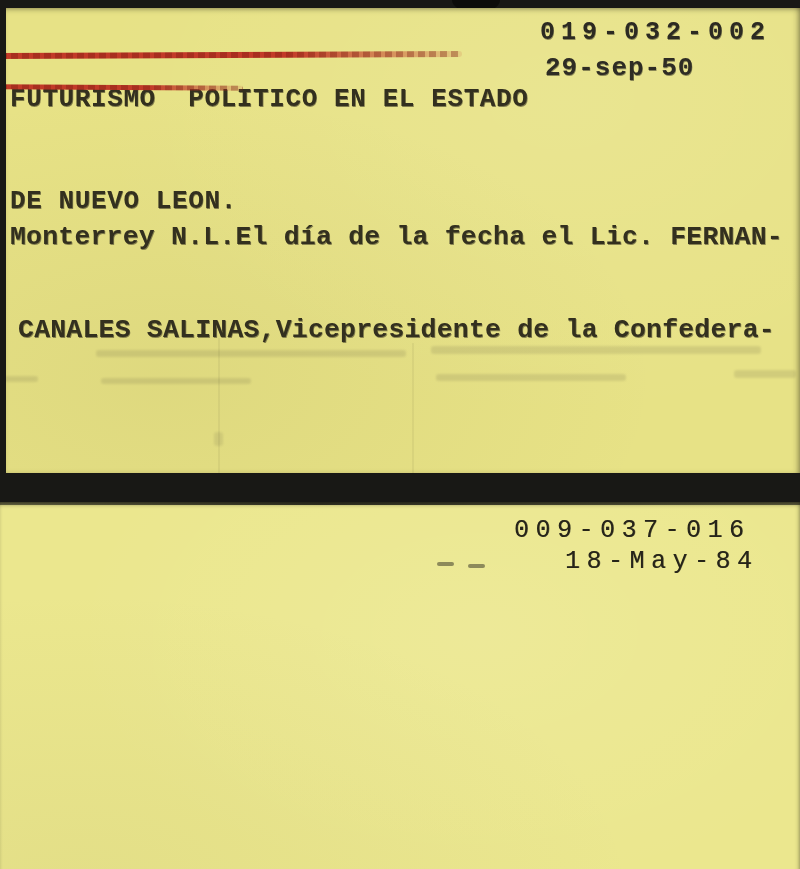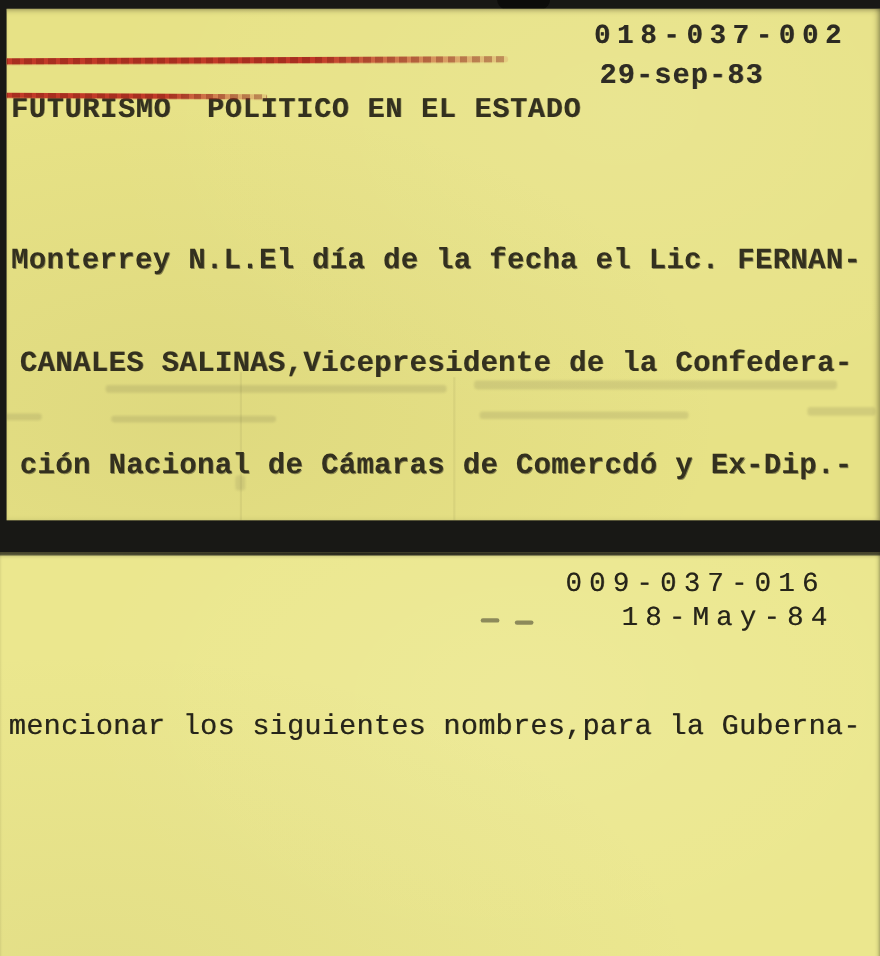--- a/index.html
+++ b/index.html
@@ -119,32 +119,32 @@
 </style>
 </head>
 <body>
 
 <div class="top-blob"></div>
 
 <div class="card card1">
 
   <div class="c1-title">
     <div class="line">FUTURISMO  POLITICO EN EL ESTADO</div>
+    <div class="line">DE NUEVO LEON.</div>
   </div>
 
   <div class="red-underline ru1"></div>
   <div class="red-underline ru2"></div>
 
-  <div class="c1-ref">018-037-002</div>
-  <div class="c1-date">29-sep-83</div>
+  <div class="c1-ref">019-032-002</div>
+  <div class="c1-date">29-sep-50</div>
 
   <div class="c1-body">
     <div class="line">Monterrey N.L.El día de la fecha el Lic. FERNAN-</div>
     <div class="line">CANALES SALINAS,Vicepresidente de la Confedera-</div>
-    <div class="line">ción Nacional de Cámaras de Comercdó y Ex-Dip.-</div>
     
     
     
   </div>
 
   <div class="ghost g1"></div>
   <div class="ghost g2"></div>
   <div class="ghost g3"></div>
   <div class="ghost g4"></div>
   <div class="ghost g5"></div>
@@ -154,21 +154,20 @@
   <div class="crease cr2"></div>
 </div>
 
 <div class="card card2">
 
   <div class="c2-ref">009-037-016</div>
   <div class="c2-date">18-May-84</div>
   <div class="c2-smudge"></div>
 
   <div class="c2-body">
-    <div class="line">mencionar los siguientes nombres,para la Guberna-</div>
     
     
     
     
   </div>
 
   <div class="c2-para2">
     
     
   </div>

